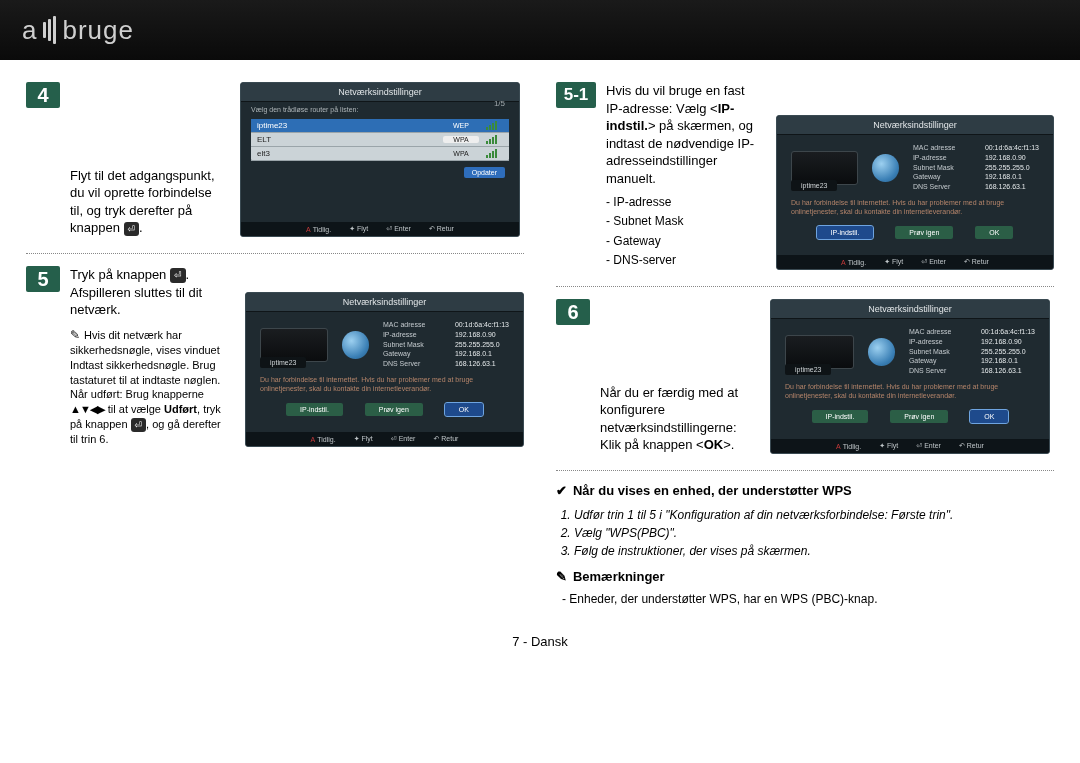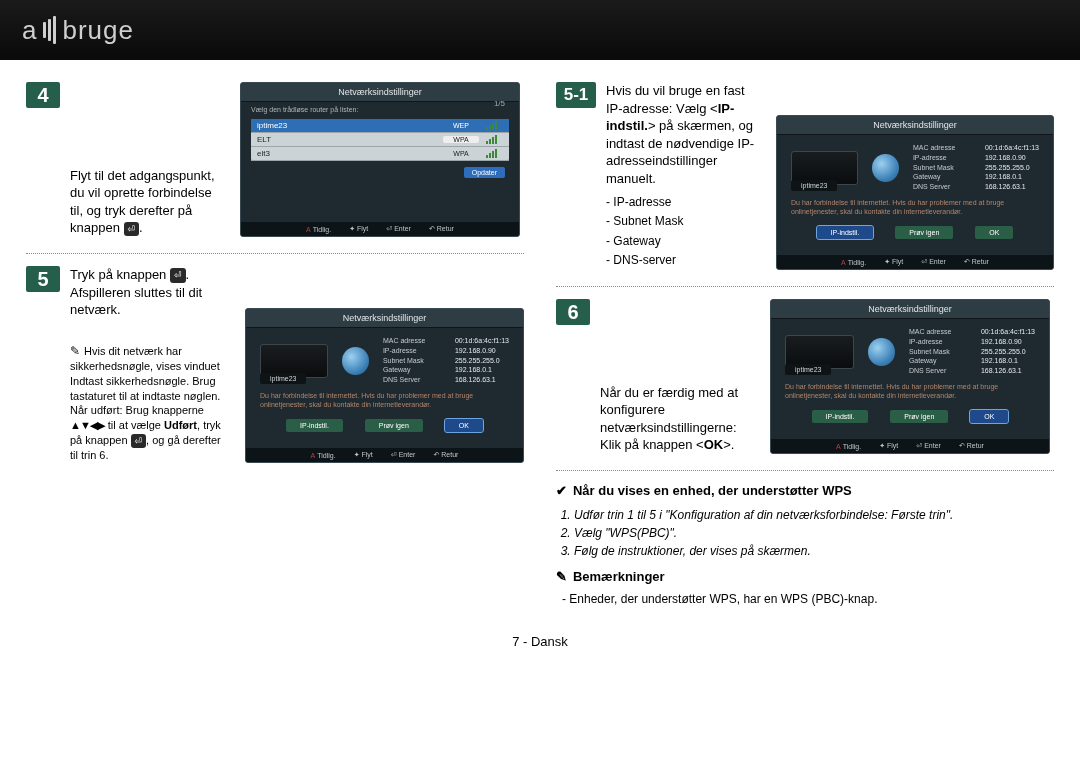--- a/index.html
+++ b/index.html
@@ -13,21 +13,21 @@
   .logo-bars .b3 { height: 16px; margin-top: 6px; }
   .page { display: flex; padding: 22px 26px 10px; gap: 32px; }
   .col { flex: 1; min-width: 0; }
   .step { display: flex; gap: 10px; margin-bottom: 12px; border-bottom: 1px dotted #888; padding-bottom: 16px; }
   .step.noborder { border-bottom: none; }
   .num { background: #255f4b; color: #fff; font-weight: 700; font-size: 20px; min-width: 34px; height: 26px; display: flex; align-items: center; justify-content: center; border-radius: 2px; }
   .step-body { flex: 1; display: flex; gap: 20px; align-items: flex-end; }
   .txt { font-size: 13px; line-height: 1.35; max-width: 150px; }
   .txt b { font-weight: 700; }
   .icon-enter { display: inline-block; background: #2a2a2a; color: #fff; font-size: 9px; padding: 1px 4px; border-radius: 3px; vertical-align: middle; }
-  .note { font-size: 11px; line-height: 1.35; margin-top: 24px; }
+  .note { font-size: 11px; line-height: 1.35; margin-top: 8px; }
   .note .pencil { font-size: 12px; margin-right: 4px; }
   .sublist { font-size: 12px; line-height: 1.6; margin-top: 6px; }
   .sublist div::before { content: "- "; }
 
   
   .screen { width: 280px; height: 155px; background: #1f2a30; border: 1px solid #3a4a52; border-radius: 3px; font-size: 8px; color: #cfd4d7; position: relative; overflow: hidden; }
   .scr-title { background: #2e3c44; text-align: center; padding: 4px 0; font-size: 9px; color: #e2e6e8; border-bottom: 1px solid #0f1518; }
   .scr-sub { font-size: 7px; padding: 4px 10px; color: #aeb5b8; }
   .router-list { margin: 2px 10px; background: #cbd3d7; color: #222; border-radius: 2px; }
   .router-list .row { display: flex; align-items: center; padding: 2px 6px; border-bottom: 1px solid #9aa4a9; font-size: 8px; }

